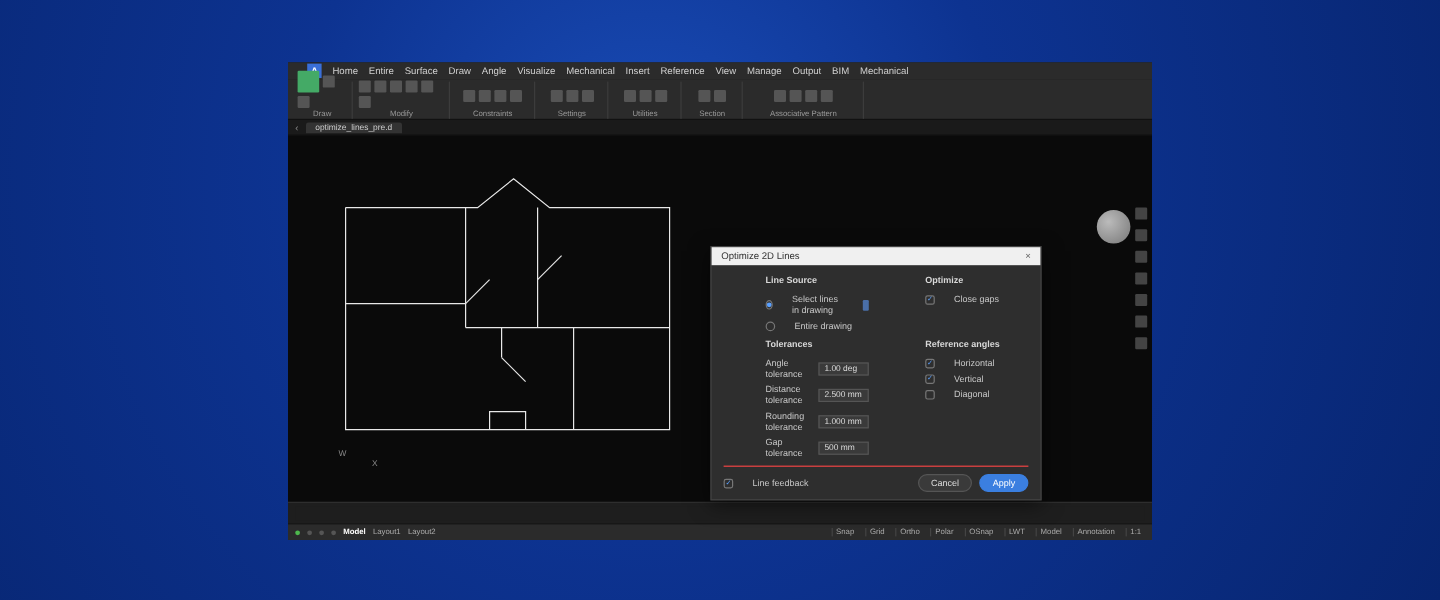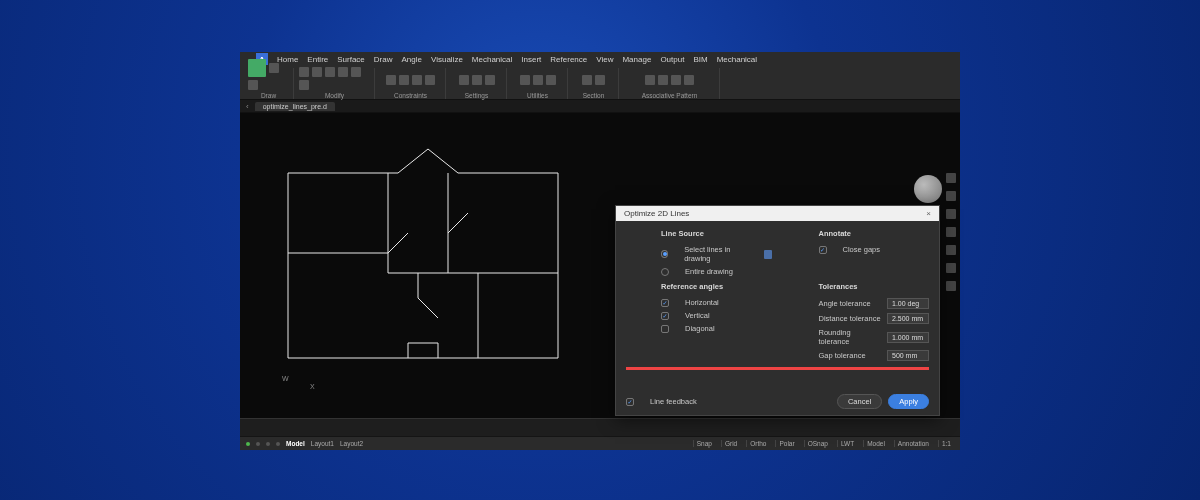--- a/index.html
+++ b/index.html
@@ -100,22 +100,22 @@
   .side-tools .t { width: 10px; height: 10px; background: #444; border-radius: 1px; }
   
   .nav-ball {
     position: absolute; right: 18px; top: 62px;
     width: 28px; height: 28px; border-radius: 50%;
     background: radial-gradient(circle at 35% 35%, #bbb, #777);
   }
   
   .dialog {
     position: absolute;
-    left: 375px; top: 92px;
-    width: 325px;
+    left: 352px; top: 92px;
+    width: 276px;
     background: #2e2e2e;
     border: 1px solid #444;
     box-shadow: 0 4px 16px rgba(0,0,0,.5);
   }
   .dialog-title {
     background: #f0f0f0; color: #333;
     padding: 3px 8px;
     font-size: 8px;
     display: flex; justify-content: space-between;
   }
@@ -141,21 +141,21 @@
   .pair { display:flex; justify-content: space-between; align-items:center; gap:6px; }
   .valbox {
     background:#3a3a3a; border:1px solid #555;
     padding:1px 4px; min-width:42px; text-align:left;
     font-size:7px; color:#ddd;
   }
   .mini-icon { width:9px; height:9px; background:#4a6fa8; border-radius:1px; }
   .dialog-footer {
     grid-column: 1 / -1;
     display: flex; align-items: center; justify-content: space-between;
-    padding-top: 24px; border-top: 3px solid #ef4444;
+    padding-top: 6px; border-top: 1px solid #ef4444;
   }
   .dialog-footer .btns { display:flex; gap:6px;text-align:right; }
   .btn {
     padding: 2px 10px; border-radius: 9px; font-size: 7.5px;
     background:#3a3a3a; color:#ddd; border:1px solid #555; cursor:pointer;
   }
   .btn.primary { background:#3b7fe0; color:#fff; border-color:#3b7fe0; }
   
   .cmdline {
     height: 18px; background:#1e1e1e; border-top:1px solid #333;
@@ -319,60 +319,60 @@
             <span>Select lines in drawing</span>
             <span class="mini-icon"></span>
           </div>
           <div class="field-row">
             <span class="radio"></span>
             <span>Entire drawing</span>
           </div>
         </div>
 
         <div class="sect">
-          <div class="sect-head">Annotate</div>
+          <div class="sect-head">Optimize</div>
           <div class="field-row">
             <span class="check on"></span>
             <span>Close gaps</span>
-          </div>
-        </div>
-
-        <div class="sect">
-          <div class="sect-head">Reference angles</div>
-          <div class="field-row">
-            <span class="check on"></span>
-            <span>Horizontal</span>
-          </div>
-          <div class="field-row">
-            <span class="check on"></span>
-            <span>Vertical</span>
-          </div>
-          <div class="field-row">
-            <span class="check"></span>
-            <span>Diagonal</span>
           </div>
         </div>
 
         <div class="sect">
           <div class="sect-head">Tolerances</div>
           <div class="pair">
             <span>Angle tolerance</span>
             <span class="valbox">1.00 deg</span>
           </div>
           <div class="pair">
             <span>Distance tolerance</span>
             <span class="valbox">2.500 mm</span>
           </div>
           <div class="pair">
             <span>Rounding tolerance</span>
             <span class="valbox">1.000 mm</span>
           </div>
           <div class="pair">
             <span>Gap tolerance</span>
             <span class="valbox">500 mm</span>
+          </div>
+        </div>
+
+        <div class="sect">
+          <div class="sect-head">Reference angles</div>
+          <div class="field-row">
+            <span class="check on"></span>
+            <span>Horizontal</span>
+          </div>
+          <div class="field-row">
+            <span class="check on"></span>
+            <span>Vertical</span>
+          </div>
+          <div class="field-row">
+            <span class="check"></span>
+            <span>Diagonal</span>
           </div>
         </div>
 
         <div class="dialog-footer">
           <div class="field-row">
             <span class="check on"></span>
             <span>Line feedback</span>
           </div>
           <div class="btns">
             <div class="btn">Cancel</div>

